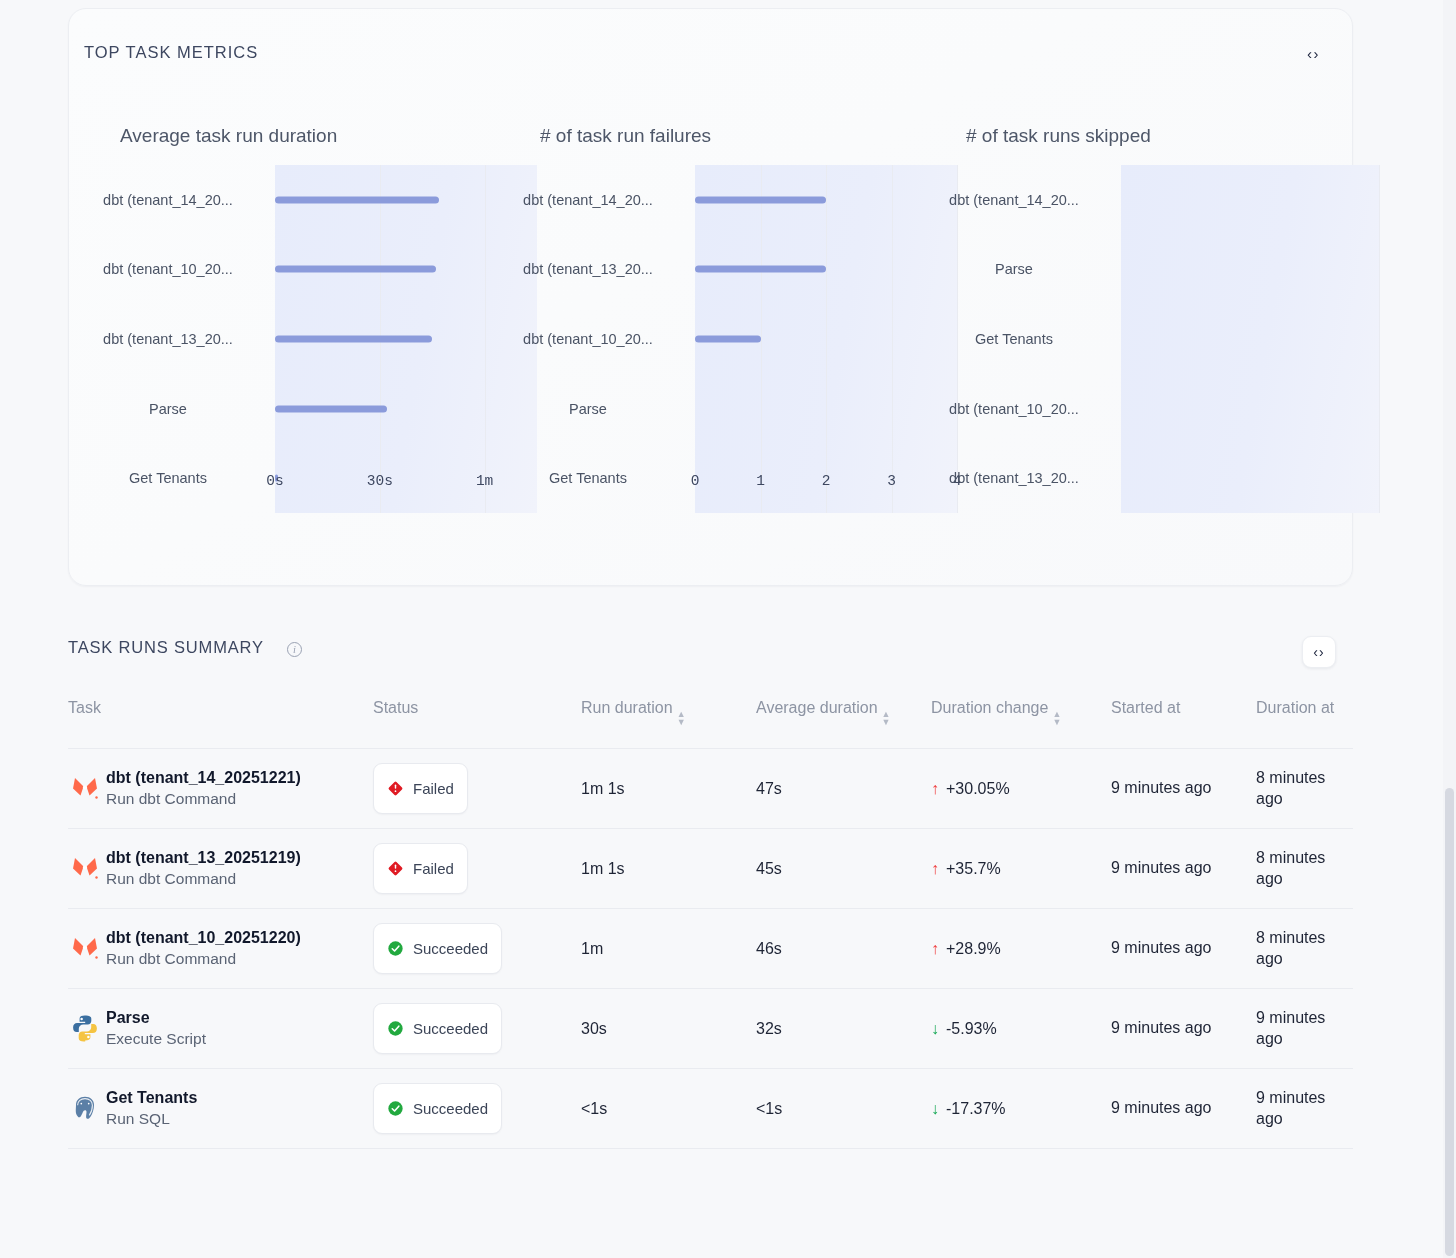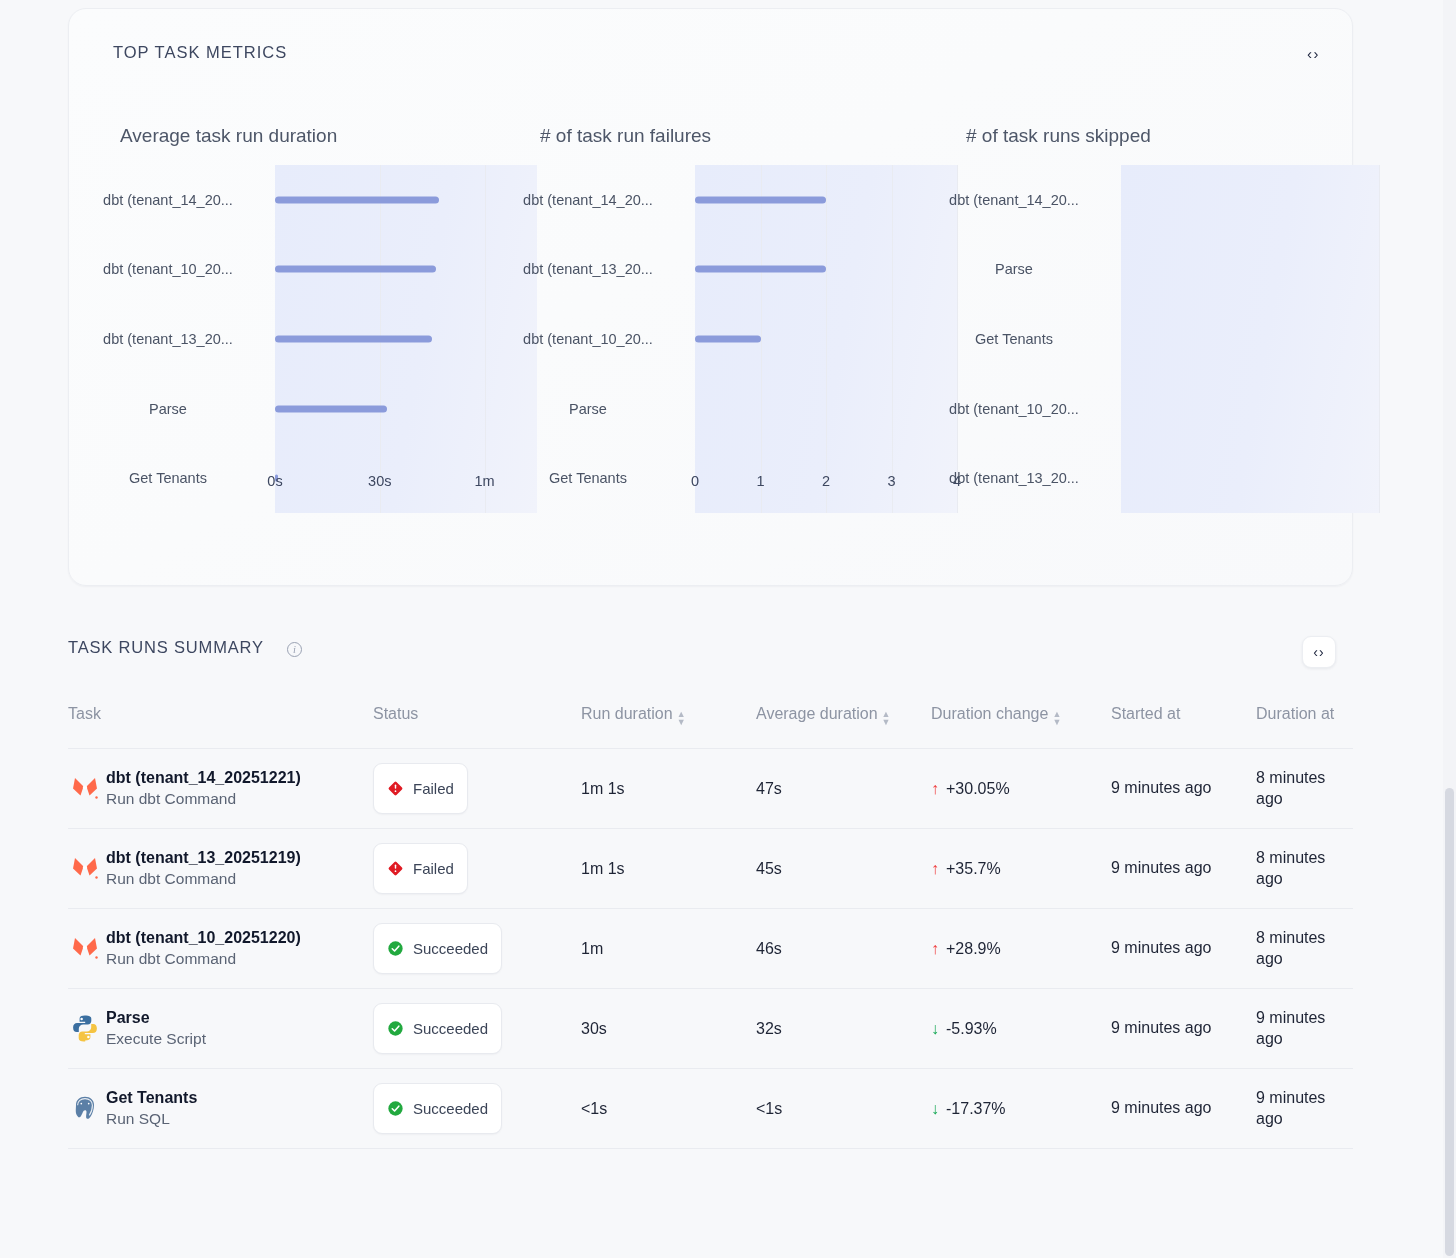--- a/index.html
+++ b/index.html
@@ -15,21 +15,21 @@
   
   .metrics-card {
     position: absolute; left: 68px; top: 8px;
     width: 1285px; height: 578px;
     background: linear-gradient(150deg,#fbfcfd 0%,#fafbfc 45%,#f8f9fb 100%);
     border: 1px solid #eceef2;
     border-radius: 18px;
     box-shadow: 0 1px 2px rgba(20,30,60,.04);
   }
   .metrics-title {
-    position: absolute; left: 44px; top: 34px;
+    position: absolute; left: 15px; top: 34px;
     font-size: 16.5px; letter-spacing: .06em;
     color: #3d4760; font-weight: 400;
   }
   .carousel-arrows {
     position: absolute; right: 32px; top: 36px;
     font-size: 15px; color: #202841; letter-spacing: .10em;
     cursor: pointer; user-select: none;
   }
 
   .charts { position: absolute; left: 0; top: 96px; width: 1285px; height: 470px; }
@@ -57,21 +57,21 @@
   .plot-bg {
     position: absolute; left: 0; top: 0; bottom: 0;
     background: linear-gradient(100deg,#e7ecfb 0%,#eaeefb 55%,#f1f3fb 100%);
   }
   .gridline { position: absolute; top: 0; bottom: 0; width: 1px; background: #e9ebf1; }
   .bar {
     position: absolute; height: 7px; border-radius: 4px;
     background: #8b9bdb;
     transform: translateY(-50%);
   }
-  .axis-ticks { position: absolute; left: 190px; right: 8px; top: 368px; height: 24px; }
+  .axis-ticks { position: absolute; left: 190px; right: 8px; top: 368px; height: 24px; font-family: Liberation Mono, monospace; }
   .tick {
     position: absolute; font-size: 14.5px; color: #3d4760;
     transform: translateX(-50%); white-space: nowrap;
   }
 
   
   .summary { position: absolute; left: 68px; top: 628px; width: 1285px; }
   .summary-head { position: relative; height: 50px; }
   .summary-title {
     position: absolute; left: 0; top: 10px;
@@ -95,21 +95,21 @@
   }
 
   table.runs { width: 1285px; border-collapse: collapse; table-layout: fixed; }
   table.runs th {
     text-align: left; vertical-align: top;
     font-size: 16px; font-weight: 400; color: #8d94a3;
     padding: 20px 0 22px 0;
     border-bottom: 1px solid #e9ebf0;
   }
   .th-inner { display: flex; align-items: flex-start; gap: 4px; }
-  .th-text { line-height: 1.22; margin-top: 6px; }
+  .th-text { line-height: 1.22; }
   .sort-ico {
     flex: 0 0 auto; margin-top: 12px;
     font-size: 9px; line-height: 8px; color: #b4bac6;
     display: flex; flex-direction: column; cursor: pointer;
   }
   col.c-task { width: 305px; }
   col.c-status { width: 208px; }
   col.c-run { width: 175px; }
   col.c-avg { width: 175px; }
   col.c-chg { width: 180px; }

